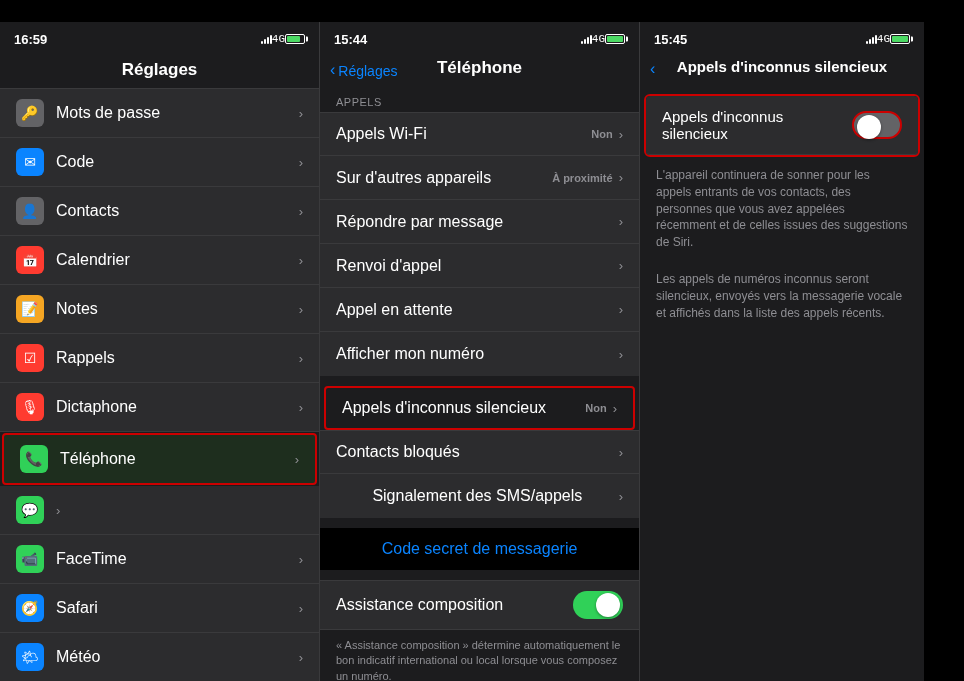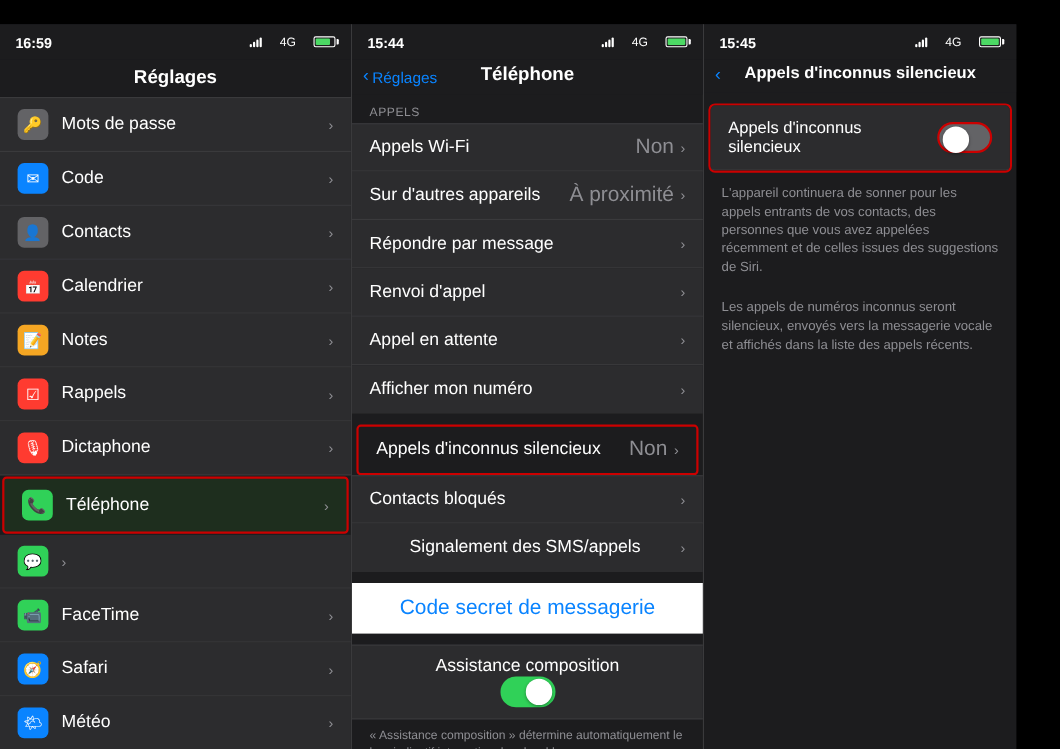--- a/index.html
+++ b/index.html
@@ -50,23 +50,25 @@
       height: 32px;
       background: #1c1c1e;
     }
     .status-time {
       font-size: 13px;
       font-weight: 600;
       color: #fff;
     }
     .status-icons {
       display: flex;
-      gap: 16px;
+      align-items: center;
+      gap: 0;
       font-size: 11px;
       color: #fff;
+      font-family: Liberation Mono, monospace;
     }
     .signal-bars {
       display: flex;
       gap: 1px;
       align-items: flex-end;
       height: 10px;
     }
     .signal-bar {
       background: #fff;
       border-radius: 1px;
@@ -160,23 +162,24 @@
       font-size: 14px;
     }
 
     .item-label {
       flex: 1;
       font-size: 16px;
       color: #fff;
     }
 
     .item-value {
-      font-size: 19px;
+      font-size: 11px;
       color: #8e8e93;
       margin-right: 6px;
+      font-weight: bold;
     }
 
     .item-chevron {
       color: #8e8e93;
       font-size: 13px;
     }
 
     
     .toggle {
       width: 50px;
@@ -237,24 +240,24 @@
     .small-section {
       font-size: 11px;
       color: #8e8e93;
       text-transform: uppercase;
       letter-spacing: 0.5px;
       padding: 10px 16px 4px;
     }
 
     
     .link-item {
-      background: #ffffff;
+      background: #000000;
       padding: 12px 16px;
       color: #0a84ff;
-      font-size: 19px;
+      font-size: 16px;
       text-align: center;
       cursor: pointer;
     }
 
     .footer-note {
       padding: 8px 16px;
       font-size: 11px;
       color: #8e8e93;
       line-height: 1.4;
     }
@@ -456,21 +459,21 @@
   </div>
 
   <div style="height:10px;"></div>
 
   <div class="link-item">
     <span>Code secret de messagerie</span>
   </div>
 
   <div style="height:10px;"></div>
 
-  <div class="settings-item" style="border-top:0.5px solid #3a3a3c; border-bottom:0.5px solid #3a3a3c;flex-direction:column;">
+  <div class="settings-item" style="border-top:0.5px solid #3a3a3c; border-bottom:0.5px solid #3a3a3c;">
     <span class="item-label">Assistance composition</span>
     <div class="toggle on">
       <div class="toggle-thumb"></div>
     </div>
   </div>
 
   <div class="footer-note">« Assistance composition » détermine automatiquement le bon indicatif international ou local lorsque vous composez un numéro.</div>
 </div>
 
 <div class="panel panel-3">

